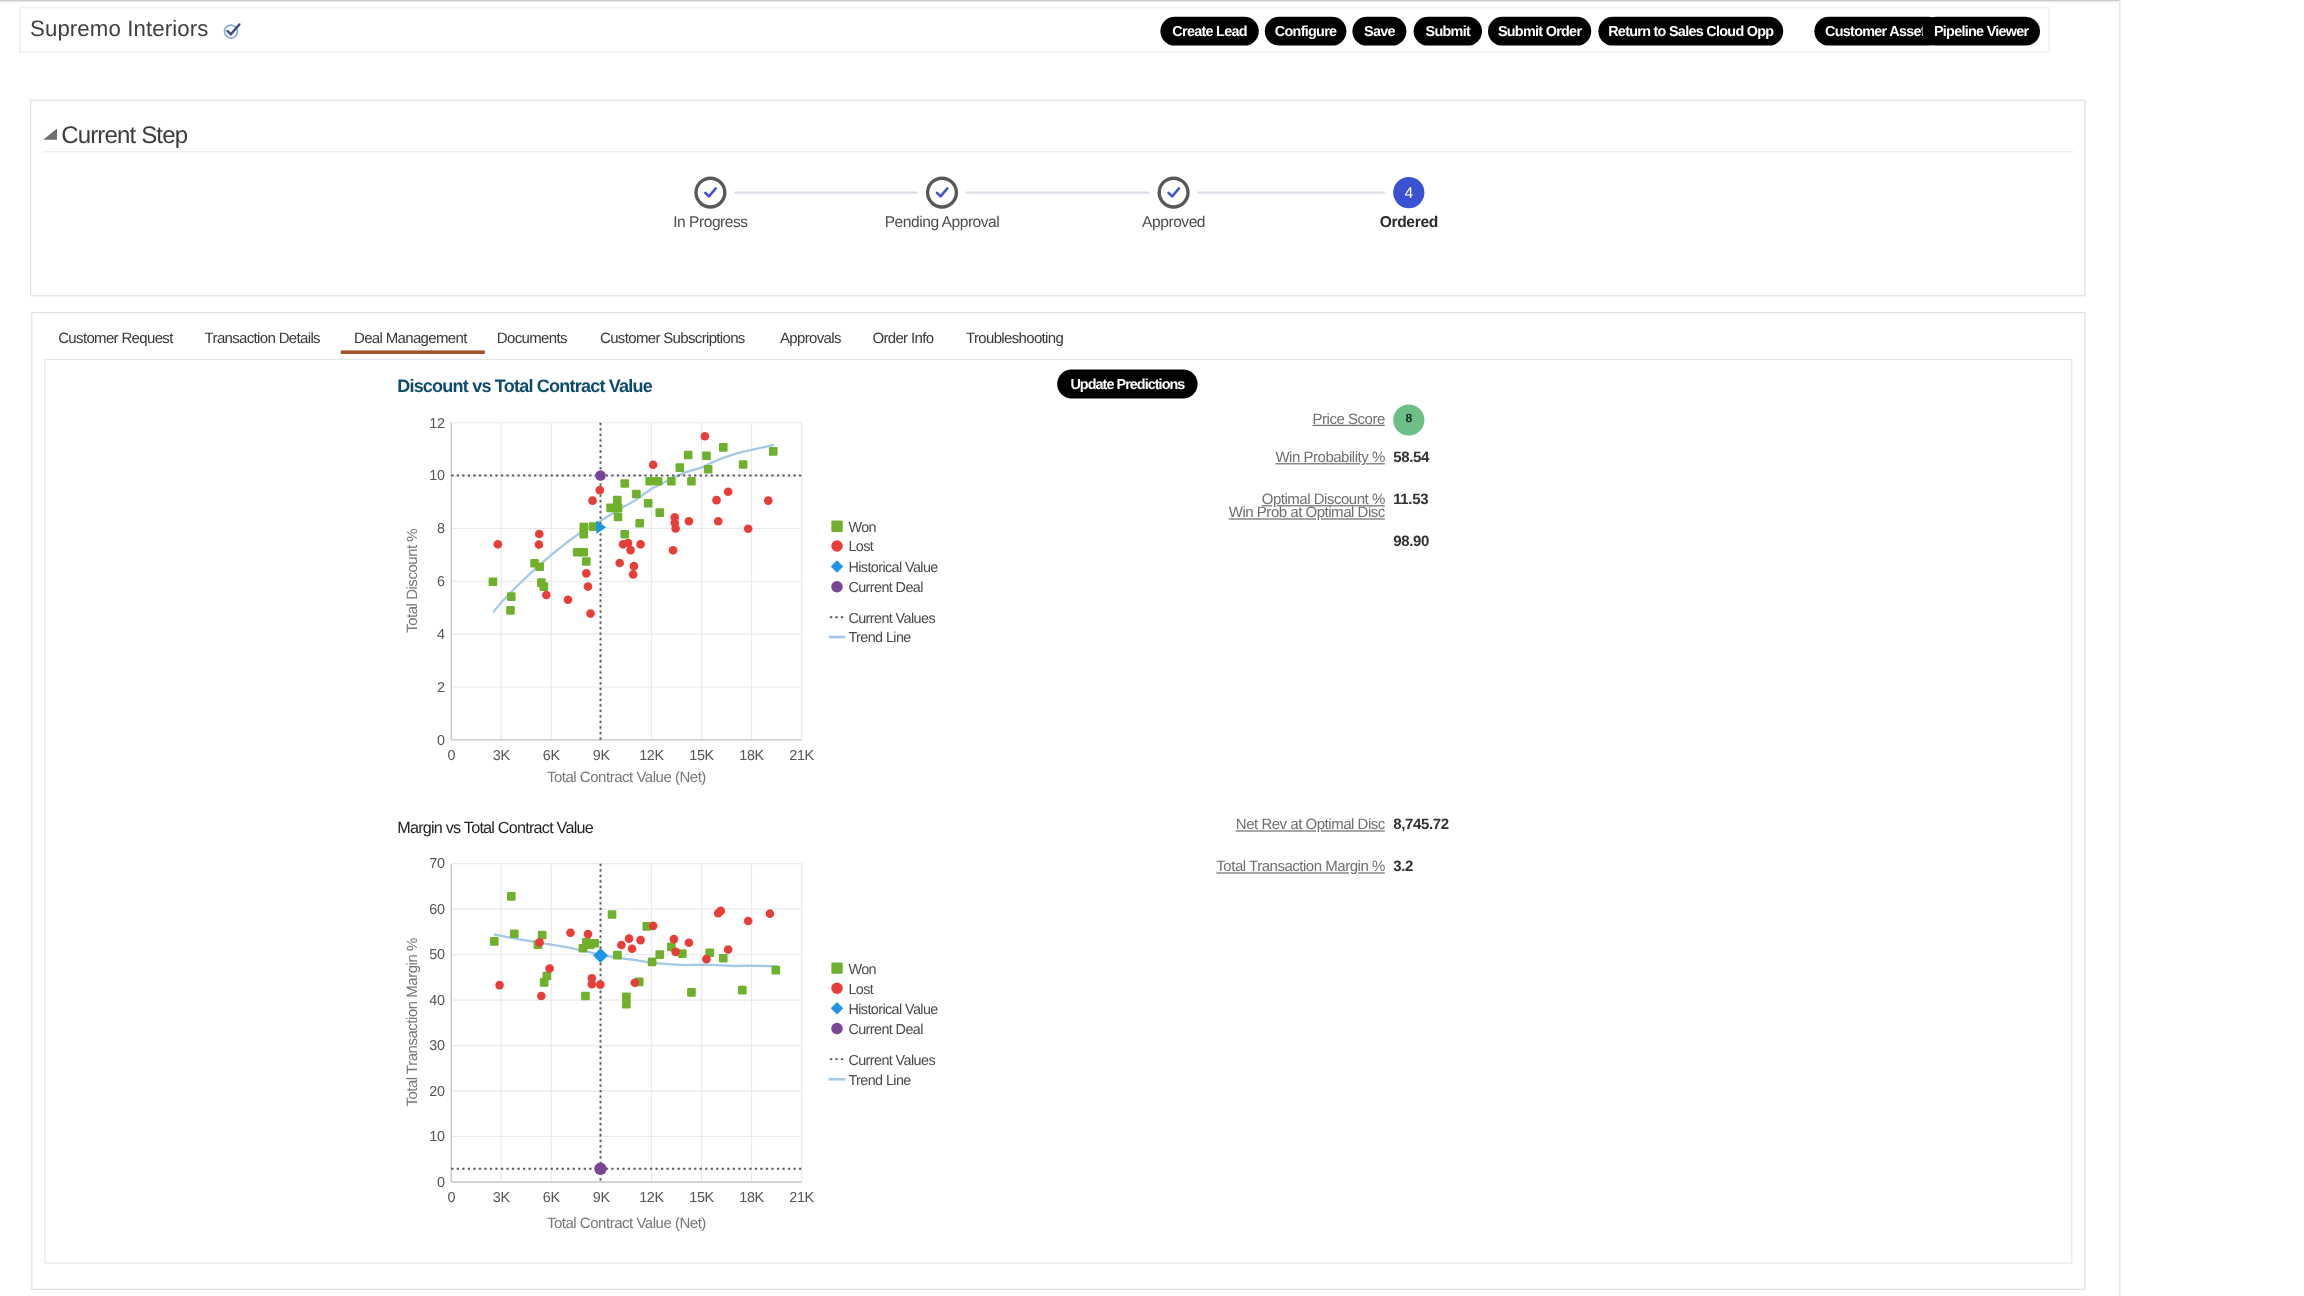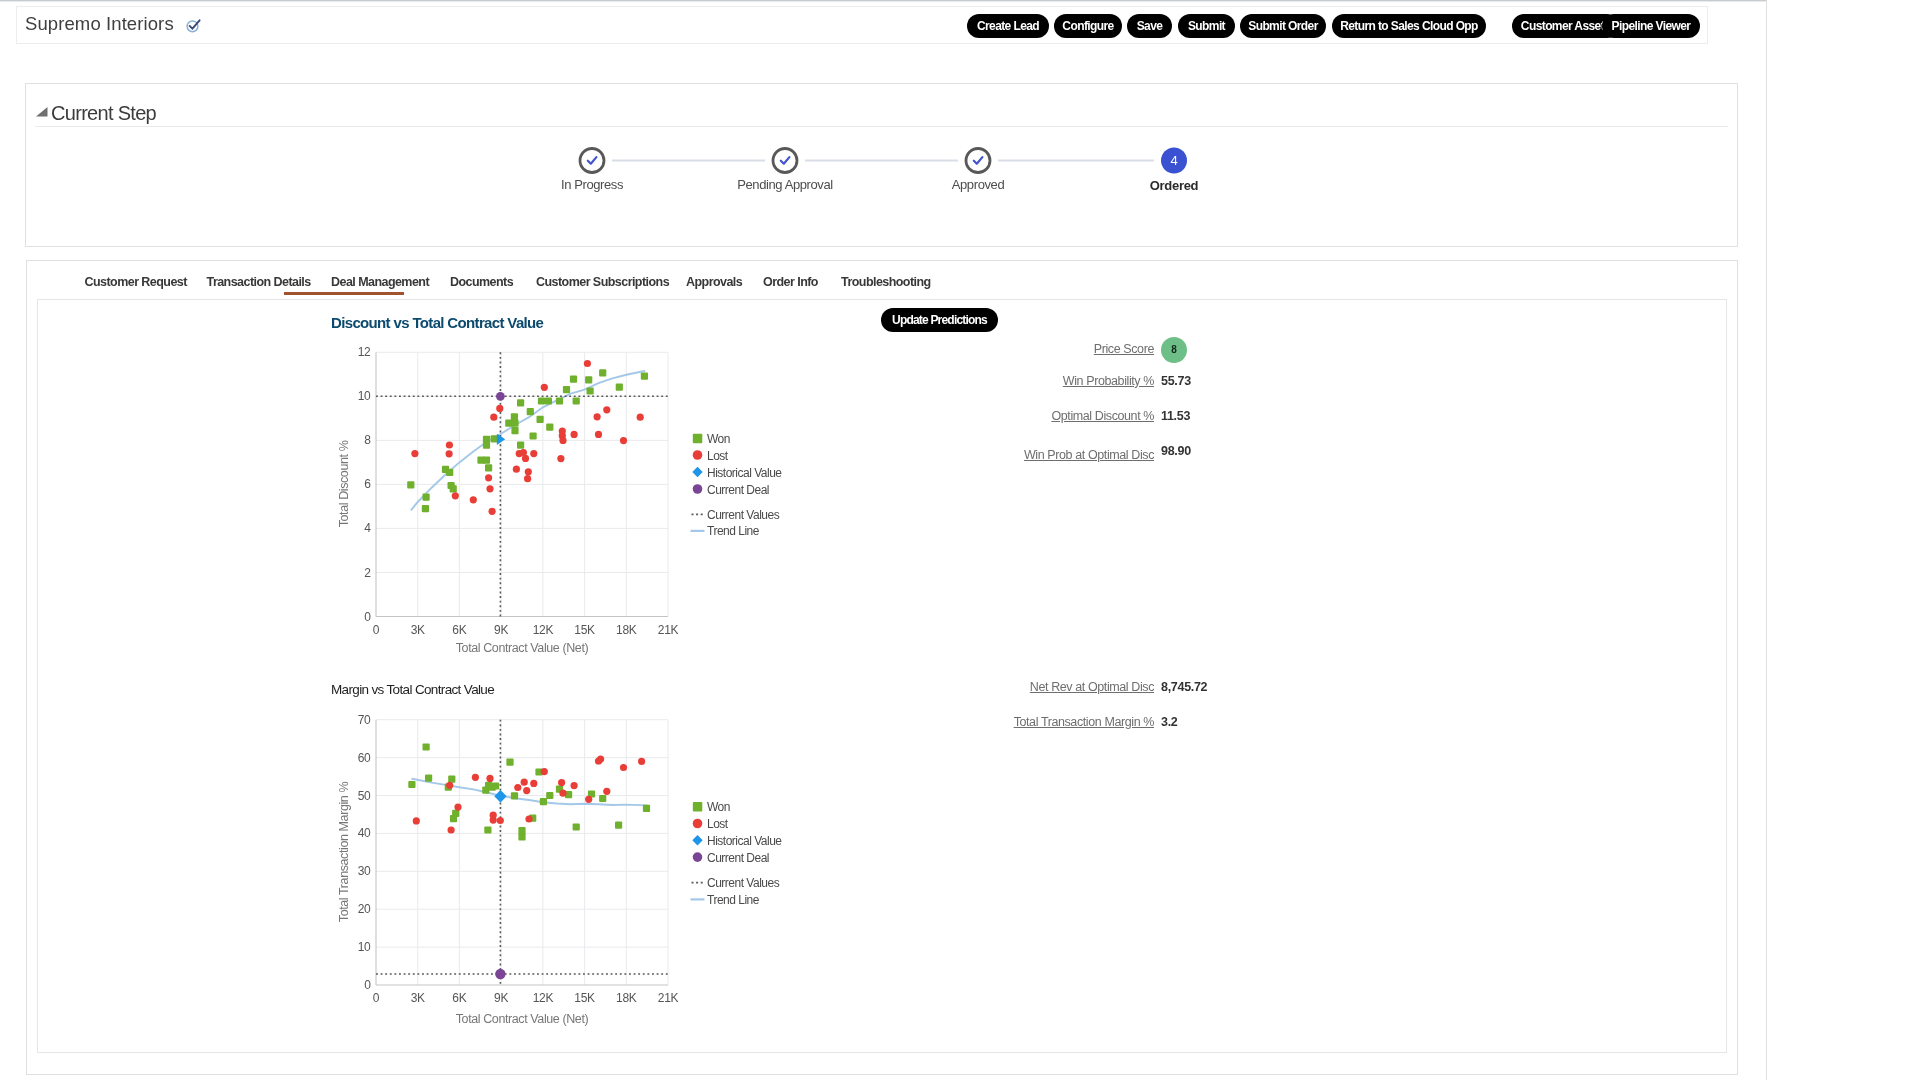--- a/index.html
+++ b/index.html
@@ -1,16 +1,16 @@
 <!DOCTYPE html>
 <html><head><meta charset="utf-8"><style>
 * { margin:0; padding:0; box-sizing:border-box; }
 body { width:1920px; height:1080px; background:#fff; font-family:"Liberation Sans", sans-serif; position:relative; overflow:hidden; }
 .tbtn { position:absolute; top:14px; height:24px; line-height:24px; border-radius:12px; background:#000000; color:#fff; font-size:12px; font-weight:bold; text-align:center; letter-spacing:-0.6px; white-space:nowrap; }
-.tab { position:absolute; top:0; height:33px; line-height:33px; font-size:12.5px; font-weight:bold; color:#383838; white-space:nowrap; letter-spacing:-0.55px;margin-left:36px; }
+.tab { position:absolute; top:0; height:33px; line-height:33px; font-size:12.5px; font-weight:normal; color:#383838; white-space:nowrap; letter-spacing:-0.55px; }
 .rlab { position:absolute; right:766px; font-size:12.5px; color:#6e6e6e; white-space:nowrap; letter-spacing:-0.4px;text-decoration:underline; }
 .rval { position:absolute; left:1161px; font-size:12.5px; font-weight:bold; color:#333; white-space:nowrap; letter-spacing:-0.3px; }
 </style></head>
 <body>
 <div style="position:absolute;left:0;top:0;width:1766px;height:1px;background:#c6cbd0"></div>
 <div style="position:absolute;left:0;top:1px;width:1766px;height:1px;background:#e8ebee"></div>
 <div style="position:absolute;left:1766px;top:0;width:1px;height:1080px;background:#e0e0e0"></div>
 
 <div style="position:absolute;left:16px;top:6px;width:1692px;height:38px;border:1px solid #efedeb;background:#fff"></div>
 <div style="position:absolute;left:25px;top:4px;height:40px;line-height:40px;font-size:18.5px;color:#3f3f3f;letter-spacing:0.1px">Supremo Interiors</div>
@@ -65,24 +65,24 @@
 <div style="position:absolute;left:283.5px;top:291.5px;width:120px;height:3.5px;background:#a0532c"></div>
 <div style="position:absolute;left:36.5px;top:298.5px;width:1690px;height:754px;border:1px solid #e6e6e6;background:#fff"></div>
 
 <div style="position:absolute;left:331px;top:314px;font-size:15px;font-weight:bold;color:#0c4a6e;letter-spacing:-0.65px">Discount vs Total Contract Value</div>
 <div style="position:absolute;left:331px;top:682px;font-size:13.5px;font-weight:normal;color:#1f1f1f;letter-spacing:-0.65px">Margin vs Total Contract Value</div>
 <div class="tbtn" style="left:881px;top:308px;width:117px;letter-spacing:-0.8px">Update Predictions</div>
 <div class="rlab" style="top:342px">Price Score</div>
 <div style="position:absolute;left:1161px;top:337px;width:26px;height:26px;border-radius:50%;background:#6ebe87"></div>
 <div style="position:absolute;left:1161px;top:337px;width:26px;height:26px;line-height:26px;text-align:center;font-size:10px;font-weight:bold;color:#15271c">8</div>
 <div class="rlab" style="top:374px">Win Probability %</div>
-<div class="rval" style="top:374px">55.73</div>
+<div class="rval" style="top:374px">58.54</div>
 <div class="rlab" style="top:409px">Optimal Discount %</div>
 <div class="rval" style="top:409px">11.53</div>
-<div class="rlab" style="top:448px">Win Prob at Optimal Disc</div>
+<div class="rlab" style="top:420px">Win Prob at Optimal Disc</div>
 <div class="rval" style="top:444px">98.90</div>
 <div class="rlab" style="top:680px">Net Rev at Optimal Disc</div>
 <div class="rval" style="top:680px">8,745.72</div>
 <div class="rlab" style="top:714.5px">Total Transaction Margin %</div>
 <div class="rval" style="top:714.5px">3.2</div>
 
 <svg style="position:absolute;left:330px;top:340px" width="470" height="335" font-family="Liberation Sans, sans-serif">
 <line x1="87.7" y1="12.3" x2="87.7" y2="276.5" stroke="#e8eaed" stroke-width="1"></line>
 <line x1="129.4" y1="12.3" x2="129.4" y2="276.5" stroke="#e8eaed" stroke-width="1"></line>
 <line x1="171.1" y1="12.3" x2="171.1" y2="276.5" stroke="#e8eaed" stroke-width="1"></line>

